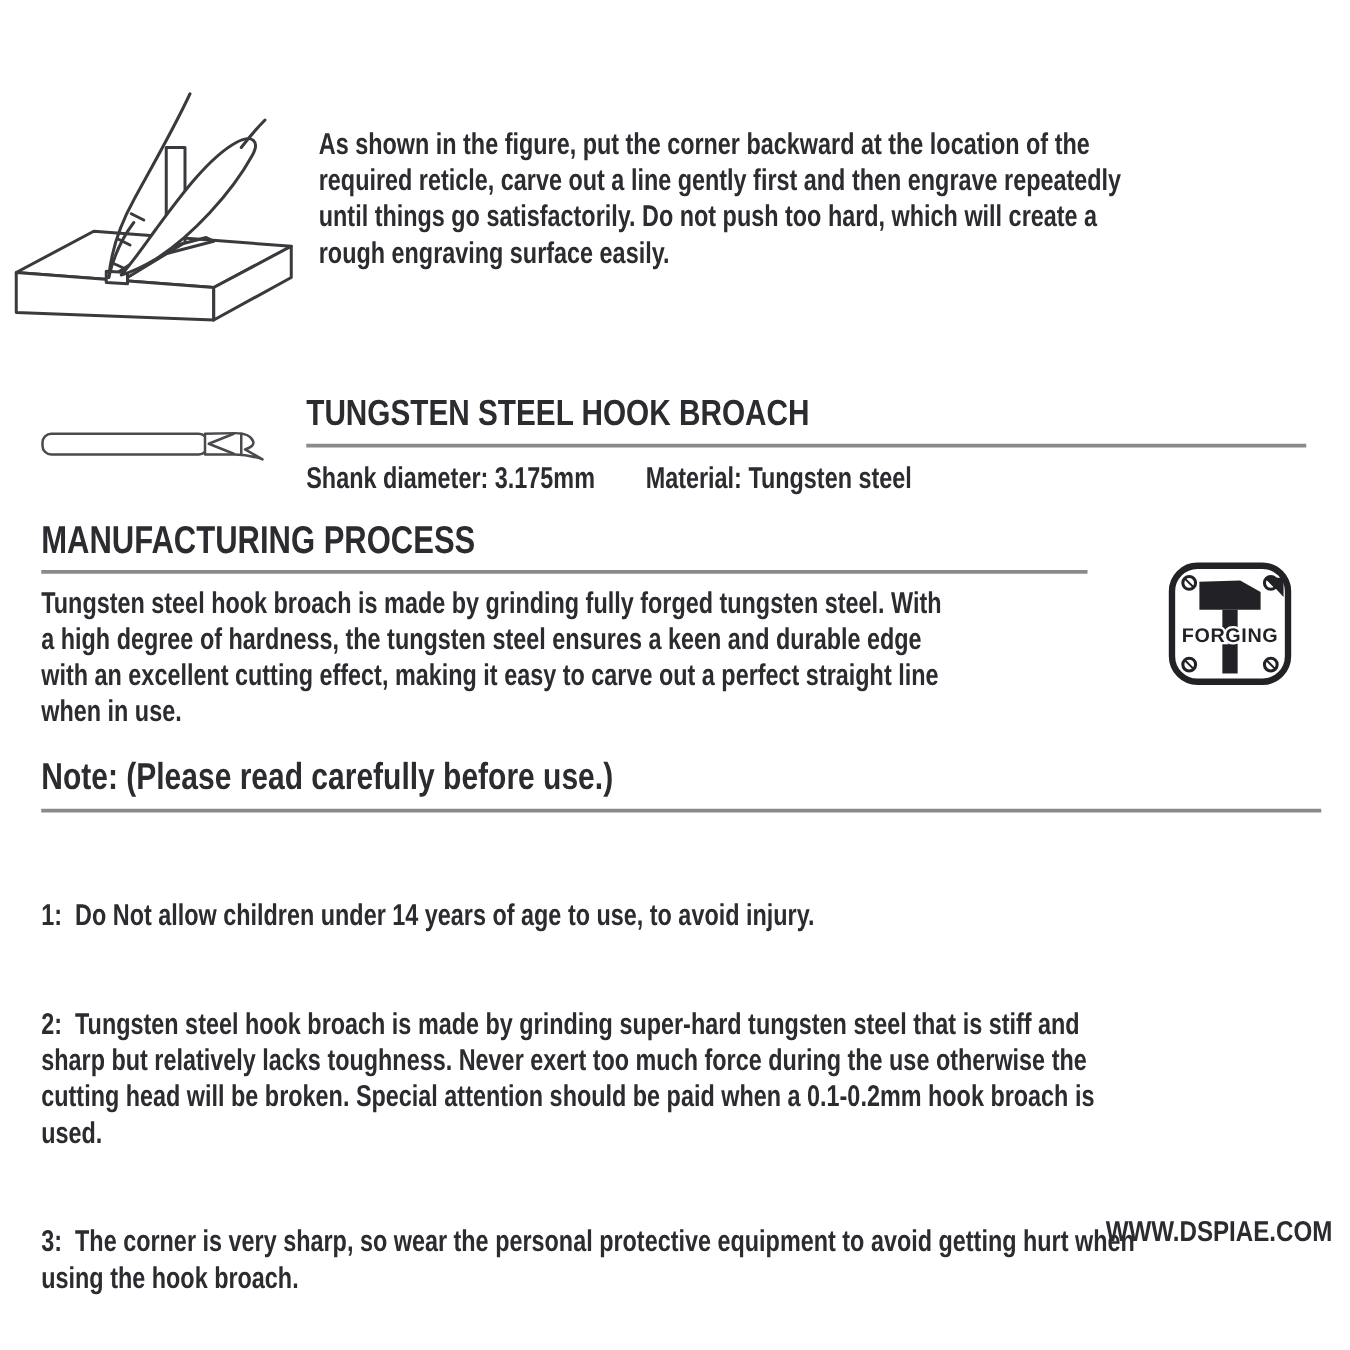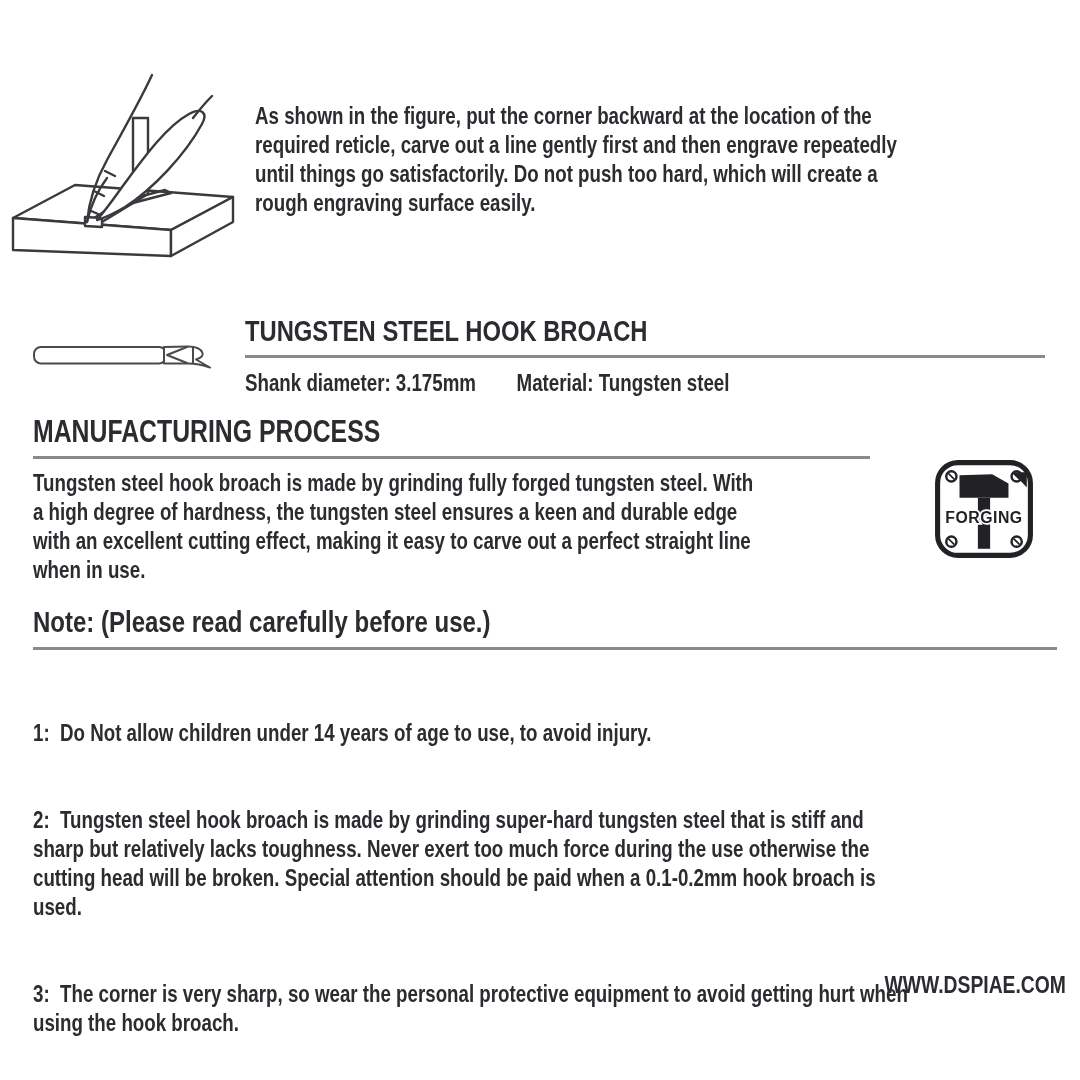--- a/index.html
+++ b/index.html
@@ -16,21 +16,21 @@
   
   #broach-figure { left:28px; top:330px; }
   #product-title { left:245px; top:314px; font-size:29px; line-height:34px; width:700px; transform:scaleX(0.82); }
   #product-rule { left:245px; top:355px; width:800px; }
   #spec-row { left:245px; top:368px; width:900px; font-size:24px; line-height:29px; transform:scaleX(0.78); display:flex; gap:52px; }
 
   
   #mfg-title { left:33px; top:414px; font-size:31px; line-height:36px; width:700px; transform:scaleX(0.80); }
   #mfg-rule { left:33px; top:456px; width:837px; }
   #mfg-body { left:33px; top:468px; width:1160px; font-size:24px; line-height:29px; transform:scaleX(0.78); }
-  #forging-badge { left:933px; top:458px; }
+  #forging-badge { left:933px; top:448px; }
 
   
   #note-title { left:33px; top:604px; font-size:30px; line-height:36px; width:900px; transform:scaleX(0.80); }
   #note-rule { left:33px; top:647px; width:1024px; }
   #note-list { left:33px; top:660px; width:1390px; font-size:24px; line-height:29px; transform:scaleX(0.78); }
 
   
   #footer-site { right:14px; top:971px; font-size:23px; line-height:28px; transform:scaleX(0.84); transform-origin:100% 0; }
 
   svg { display:block; }

